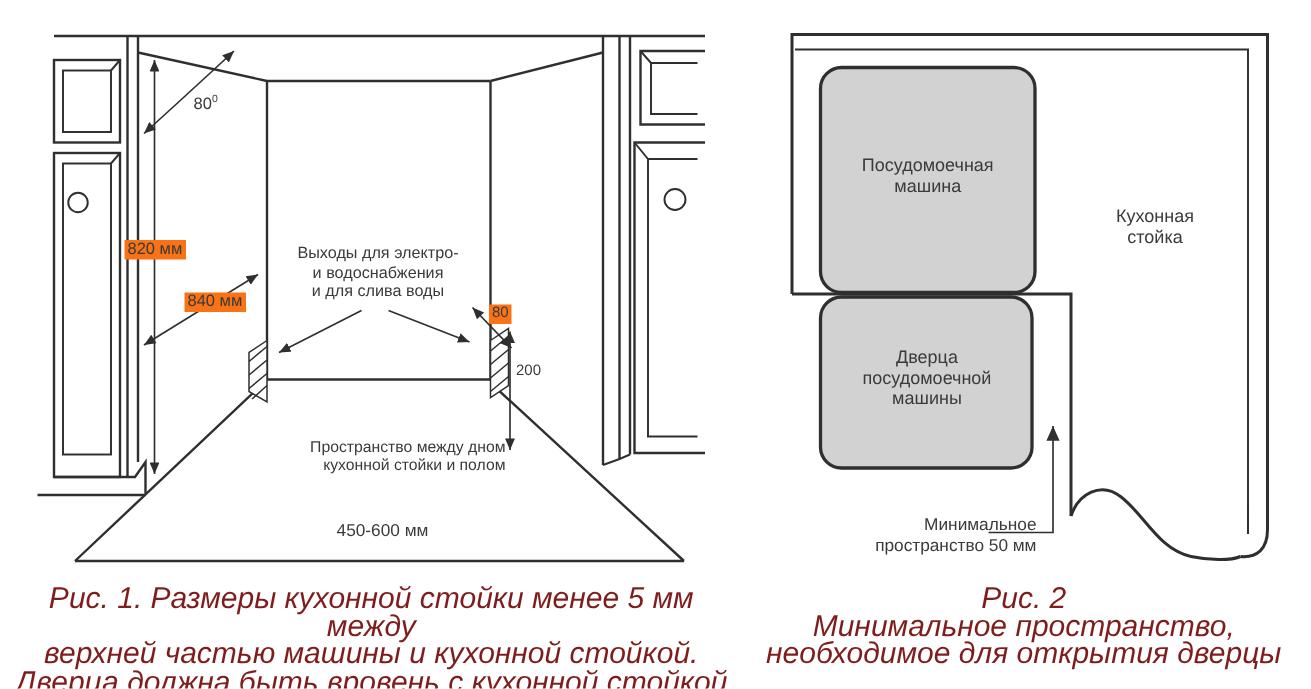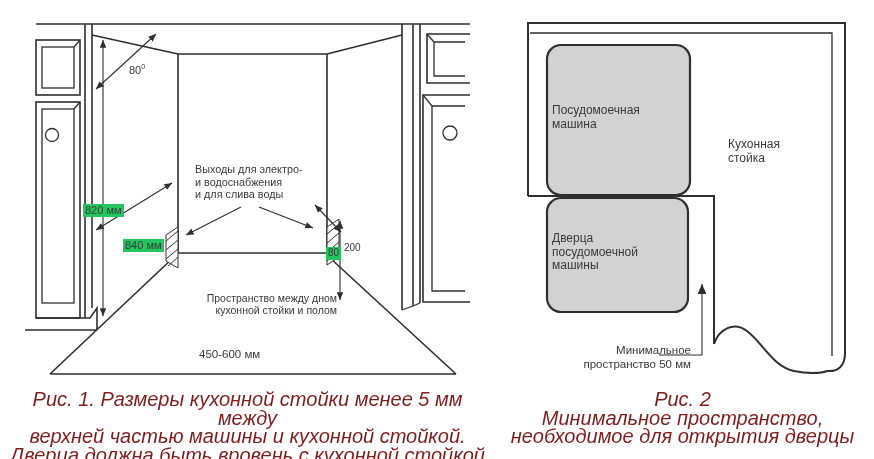--- a/index.html
+++ b/index.html
@@ -9,23 +9,23 @@
   #art { position:absolute; left:0; top:0; }
   .ln   { stroke:var(--line); stroke-width:1.6; fill:none; }
   .ln2  { stroke:var(--line); stroke-width:1.3; fill:none; }
   .dim  { stroke:var(--line); stroke-width:1.1; fill:none; }
   .hat  { stroke:var(--line); stroke-width:1; fill:none; }
   .out2 { stroke:var(--line); stroke-width:2; fill:none; }
   .greybox { fill:var(--grey); stroke:var(--line); stroke-width:2.2; }
   .whitefill { fill:#fff; }
   .mk { fill:var(--line); }
   .lbl { position:absolute; font-size:11px; color:var(--text); white-space:pre-line; line-height:12.5px; }
-  .center { text-align:left; }
+  .center { text-align:center; }
   .right  { text-align:right;margin-top:20px; }
-  .tag { background:#22c55e; padding:0 2px;margin-top:44px; }
+  .tag { background:#f97316; padding:0 2px; }
   .caption { position:absolute; font-style:italic; font-size:20px; line-height:18.5px;
              color:#7f1d1d; text-align:center; white-space:pre-line; }
   .sup { font-size:7px; vertical-align:super; }
 </style>
 </head>
 <body>
 
 <div id="canvas">
 
   <svg id="art" width="874" height="459" viewBox="0 0 874 459">

